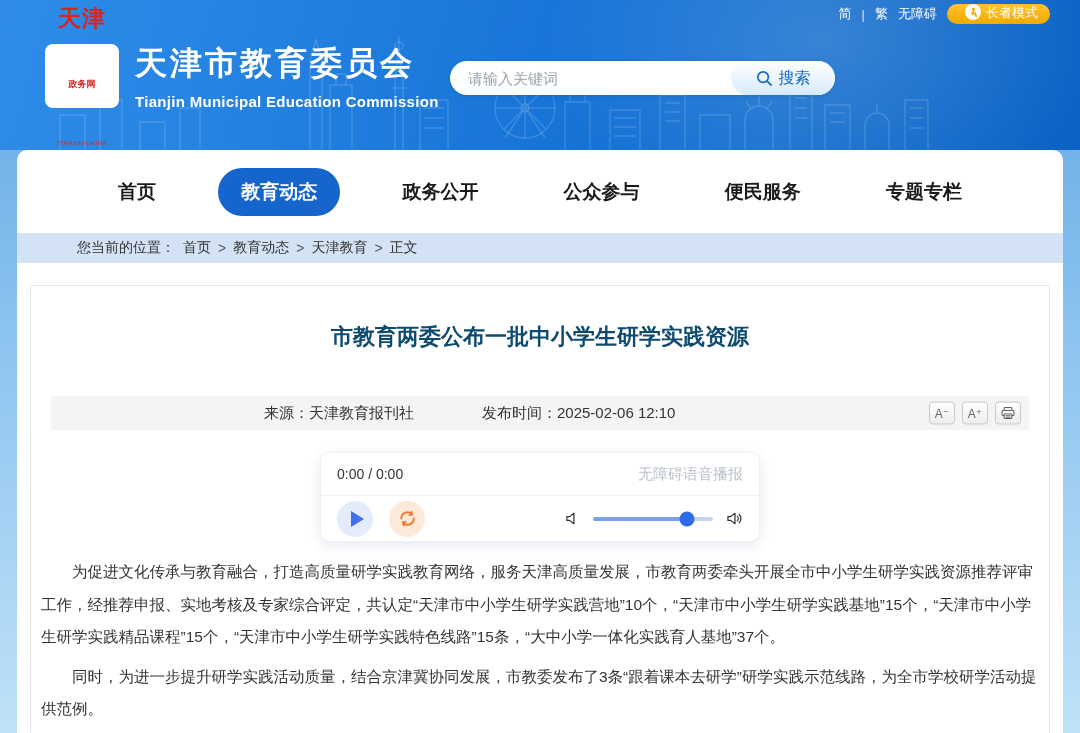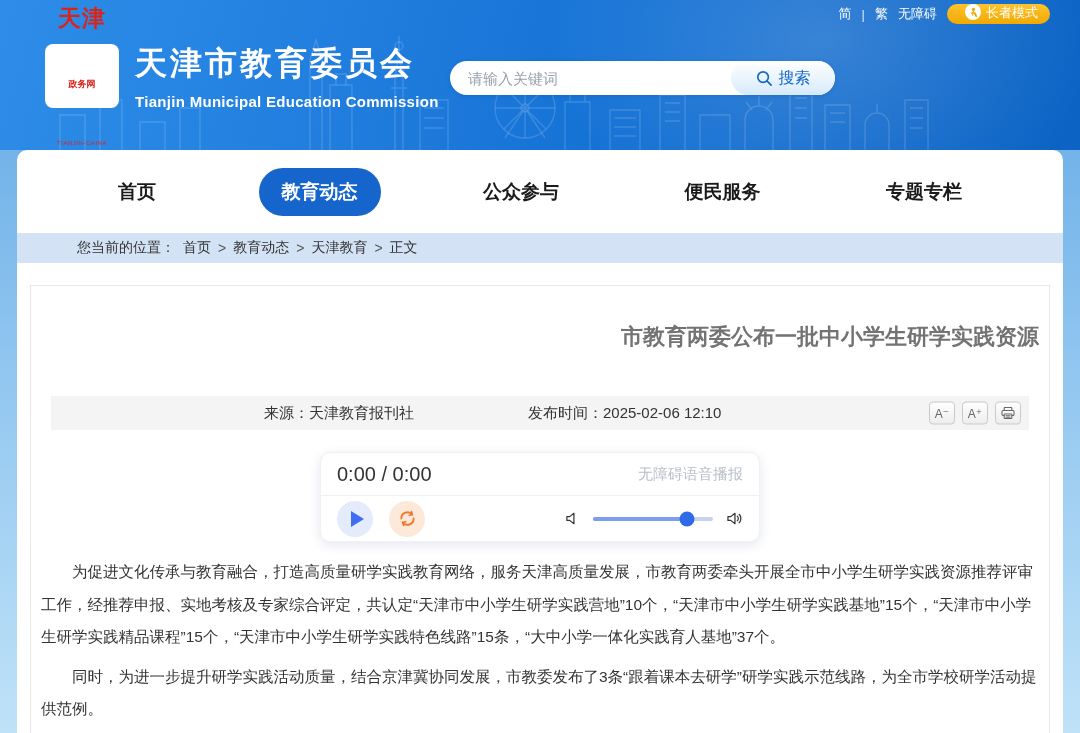--- a/index.html
+++ b/index.html
@@ -50,37 +50,37 @@
   .nav-item.active{background:#1565cd;color:#fff;}
 
   .breadcrumb{height:30px;background:#d3e2f4;display:flex;align-items:center;padding:0 14px;
           font-size:14px;color:#333;}
   .bc-prefix{margin-right:8px;margin-left:46px;}
   .bc-sep{color:#555;margin:0 7px;}
   .bc-link{color:#333;text-decoration:none;cursor:pointer;}
 
   .content{padding:22px 13px 0;}
   .article-box{border:1px solid #e7e7e7;background:#fff;min-height:423px;}
-  .article-title{font-size:22px;font-weight:bold;color:#737373;text-align:right;margin:36px 10px 10px;}
+  .article-title{font-size:22px;font-weight:bold;color:#0c4a6e;text-align:center;margin:36px 10px 10px;}
 
   .meta-bar{margin:44px 20px 0;height:34px;background:#f4f4f4;display:flex;align-items:center;
-          font-size:15px;color:#333;position:relative;padding:0 8px;gap:46px;}
+          font-size:15px;color:#333;position:relative;padding:0 8px;}
   .meta-source{margin-left:205px;}
   .meta-time{margin-left:68px;}
   .meta-tools{position:absolute;right:8px;top:50%;transform:translateY(-50%);display:flex;gap:7px;}
   .tool-btn{width:26px;height:23px;border:1px solid #c9c9c9;border-radius:4px;cursor:pointer;
           background:linear-gradient(#ffffff,#ededed);color:#666;font-size:12px;
           display:flex;align-items:center;justify-content:center;font-family:inherit;padding:0;}
 
   
   .audio{width:438px;margin:22px auto 0;background:#fff;border:1px solid #f0f1f4;border-radius:10px;
           box-shadow:0 3px 12px rgba(30,60,120,.12);}
   .audio-top{height:42px;display:flex;align-items:center;justify-content:space-between;padding:0 16px;
           border-bottom:1px solid #eef0f3;}
-  .audio-time{font-size:20px;color:#333;}
+  .audio-time{font-size:14px;color:#333;}
   .audio-caption{font-size:15px;color:#b9c0ca;}
   .audio-bottom{height:45px;display:flex;align-items:center;padding:0 16px;gap:16px;}
   .play-btn{width:36px;height:36px;border-radius:50%;background:#e4ecfc;border:0;cursor:pointer;
           display:flex;align-items:center;justify-content:center;padding:0;}
   .play-tri{width:0;height:0;border-left:13px solid #3f6ef0;border-top:8px solid transparent;
           border-bottom:8px solid transparent;margin-left:4px;}
   .loop-btn{width:36px;height:36px;border-radius:50%;background:#fde9da;border:0;cursor:pointer;
           display:flex;align-items:center;justify-content:center;padding:0;}
   .vol-group{margin-left:auto;display:flex;align-items:center;gap:13px;}
   .vol-slider{position:relative;width:120px;height:4px;border-radius:2px;background:#c5d3f1;cursor:pointer;}
@@ -160,20 +160,21 @@
         <span>搜索</span>
       </button>
     </div>
   </div>
 
   <div class="main-card">
 
     <nav class="nav">
         <a class="nav-item">首页</a>
         <a class="nav-item active">教育动态</a>
+        <a class="nav-item">政务公开</a>
         <a class="nav-item">公众参与</a>
         <a class="nav-item">便民服务</a>
         <a class="nav-item">专题专栏</a>
       </nav>
 
     <div class="breadcrumb">
       <span class="bc-prefix">您当前的位置：</span>
       <span style="display:flex;align-items:center;">
           <a class="bc-link">首页</a>
           <span class="bc-sep">&gt;</span>

